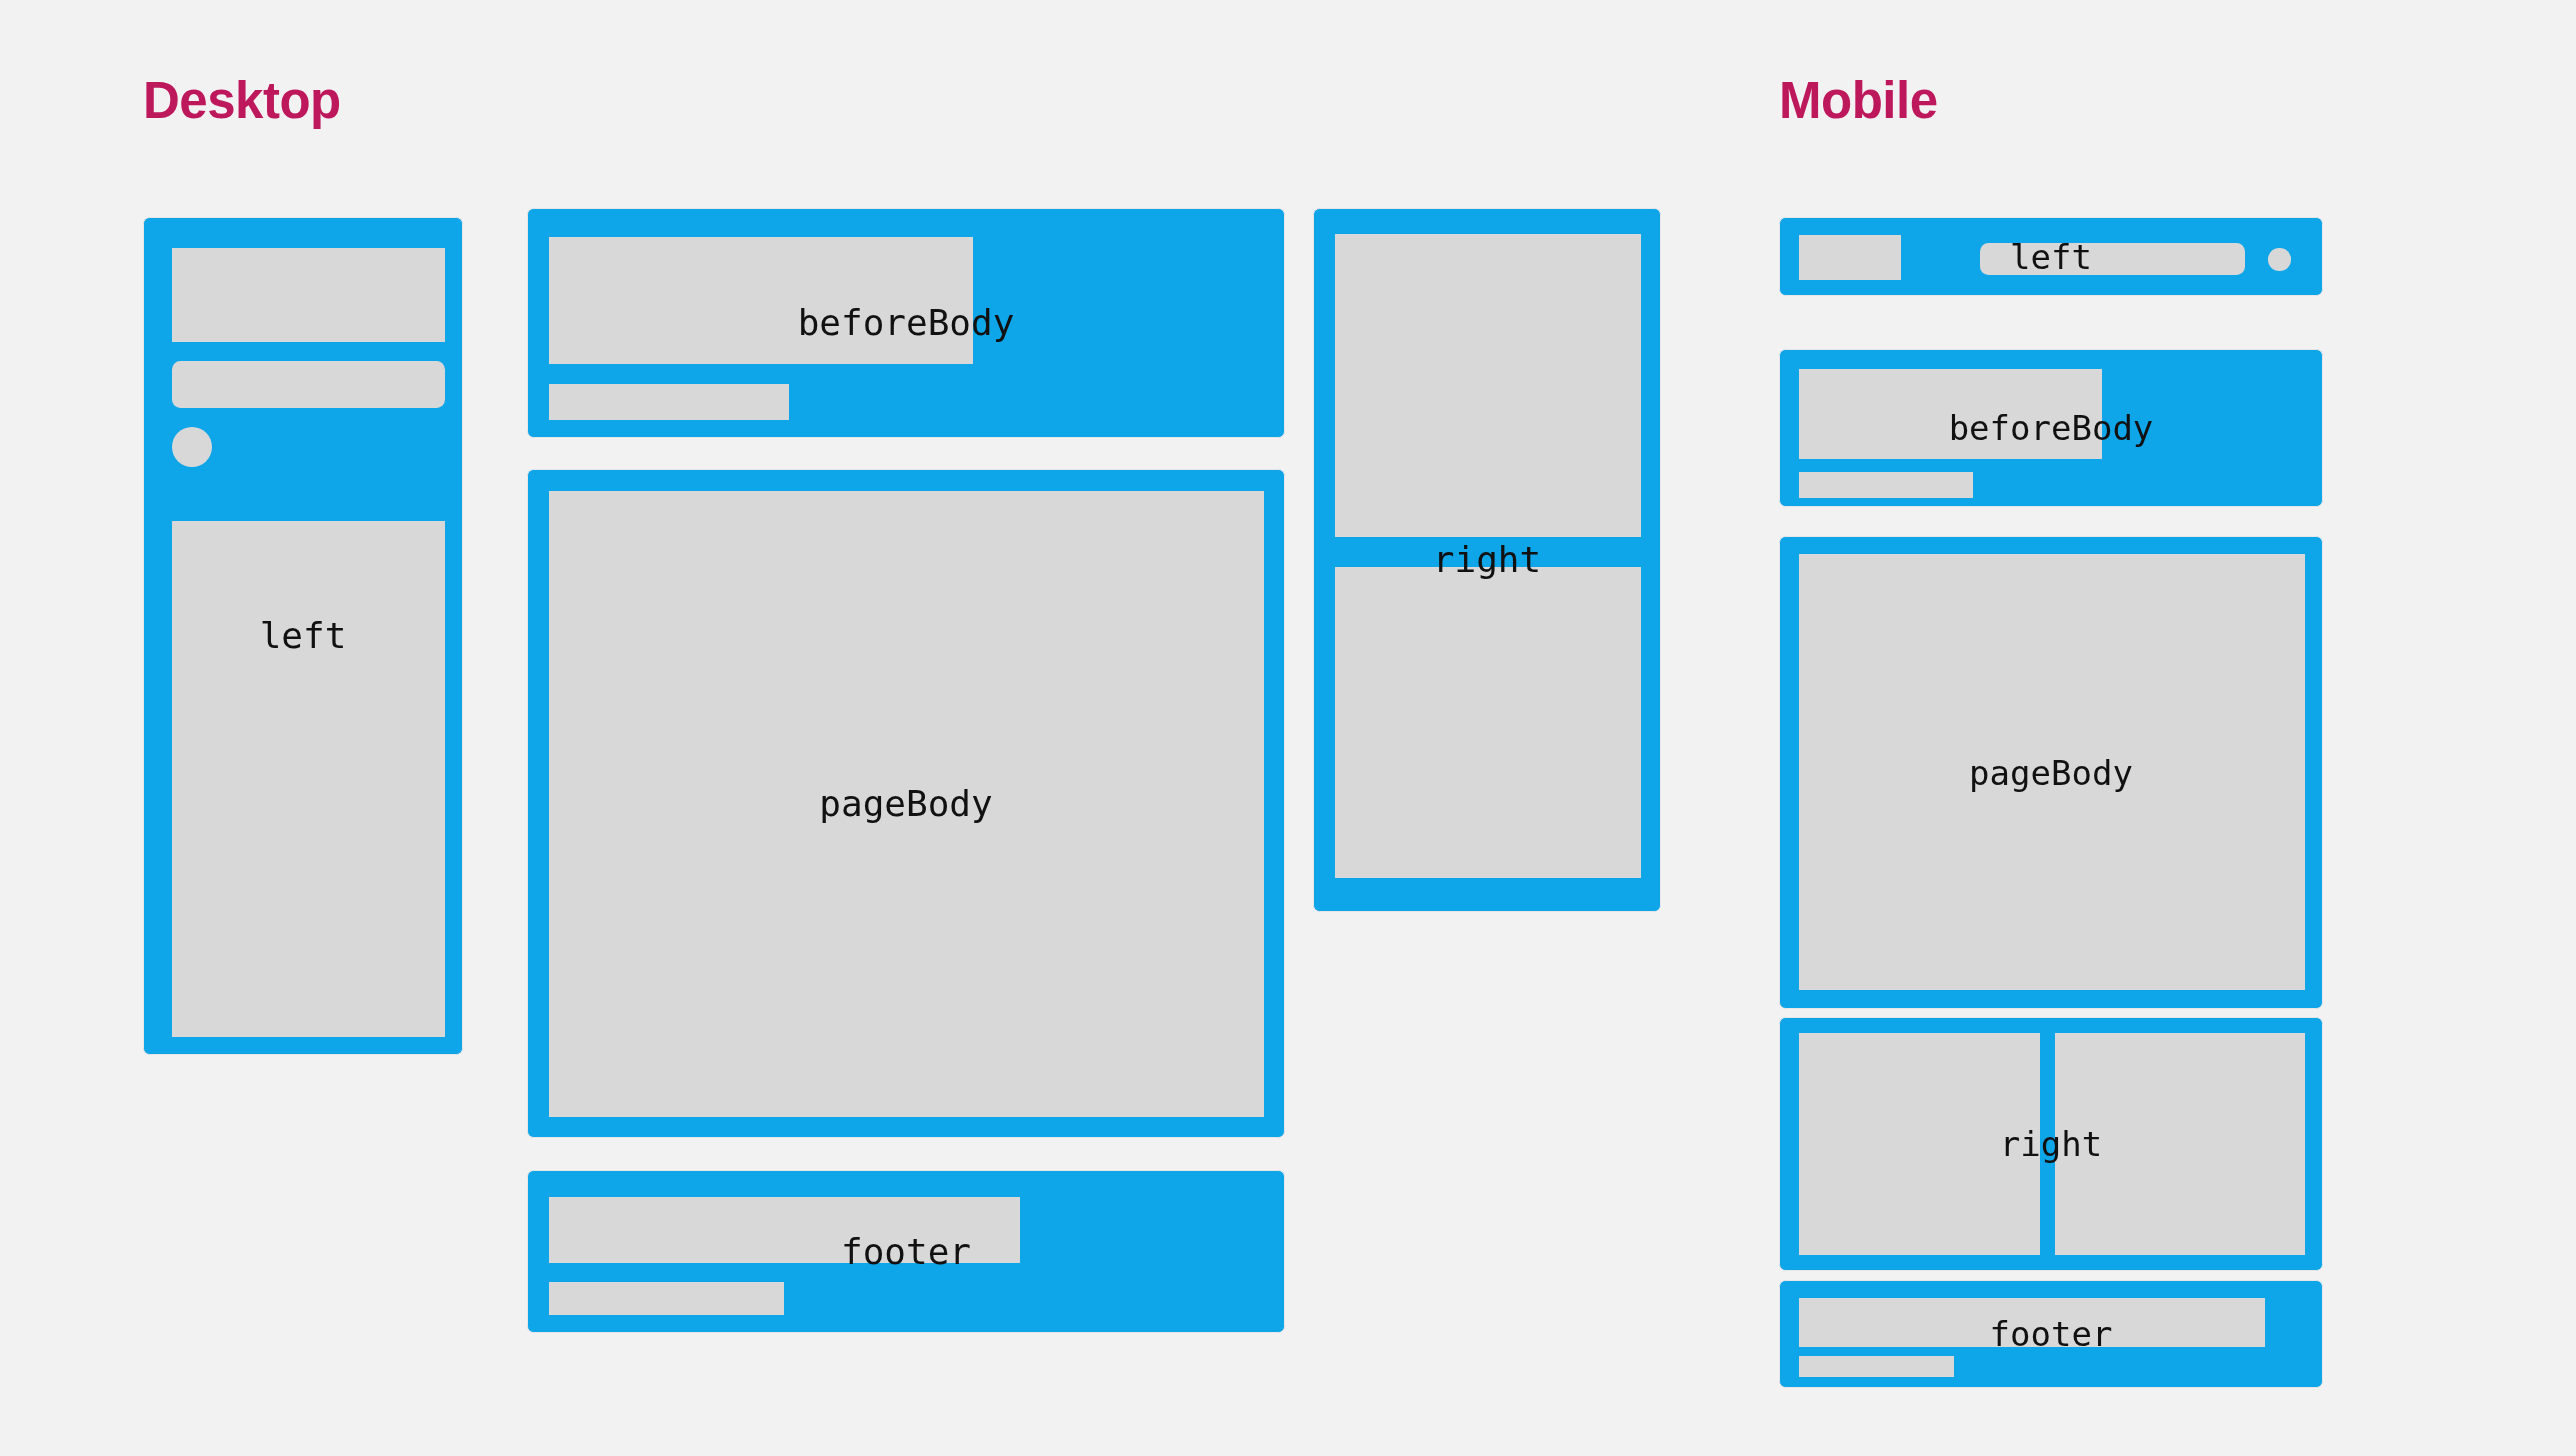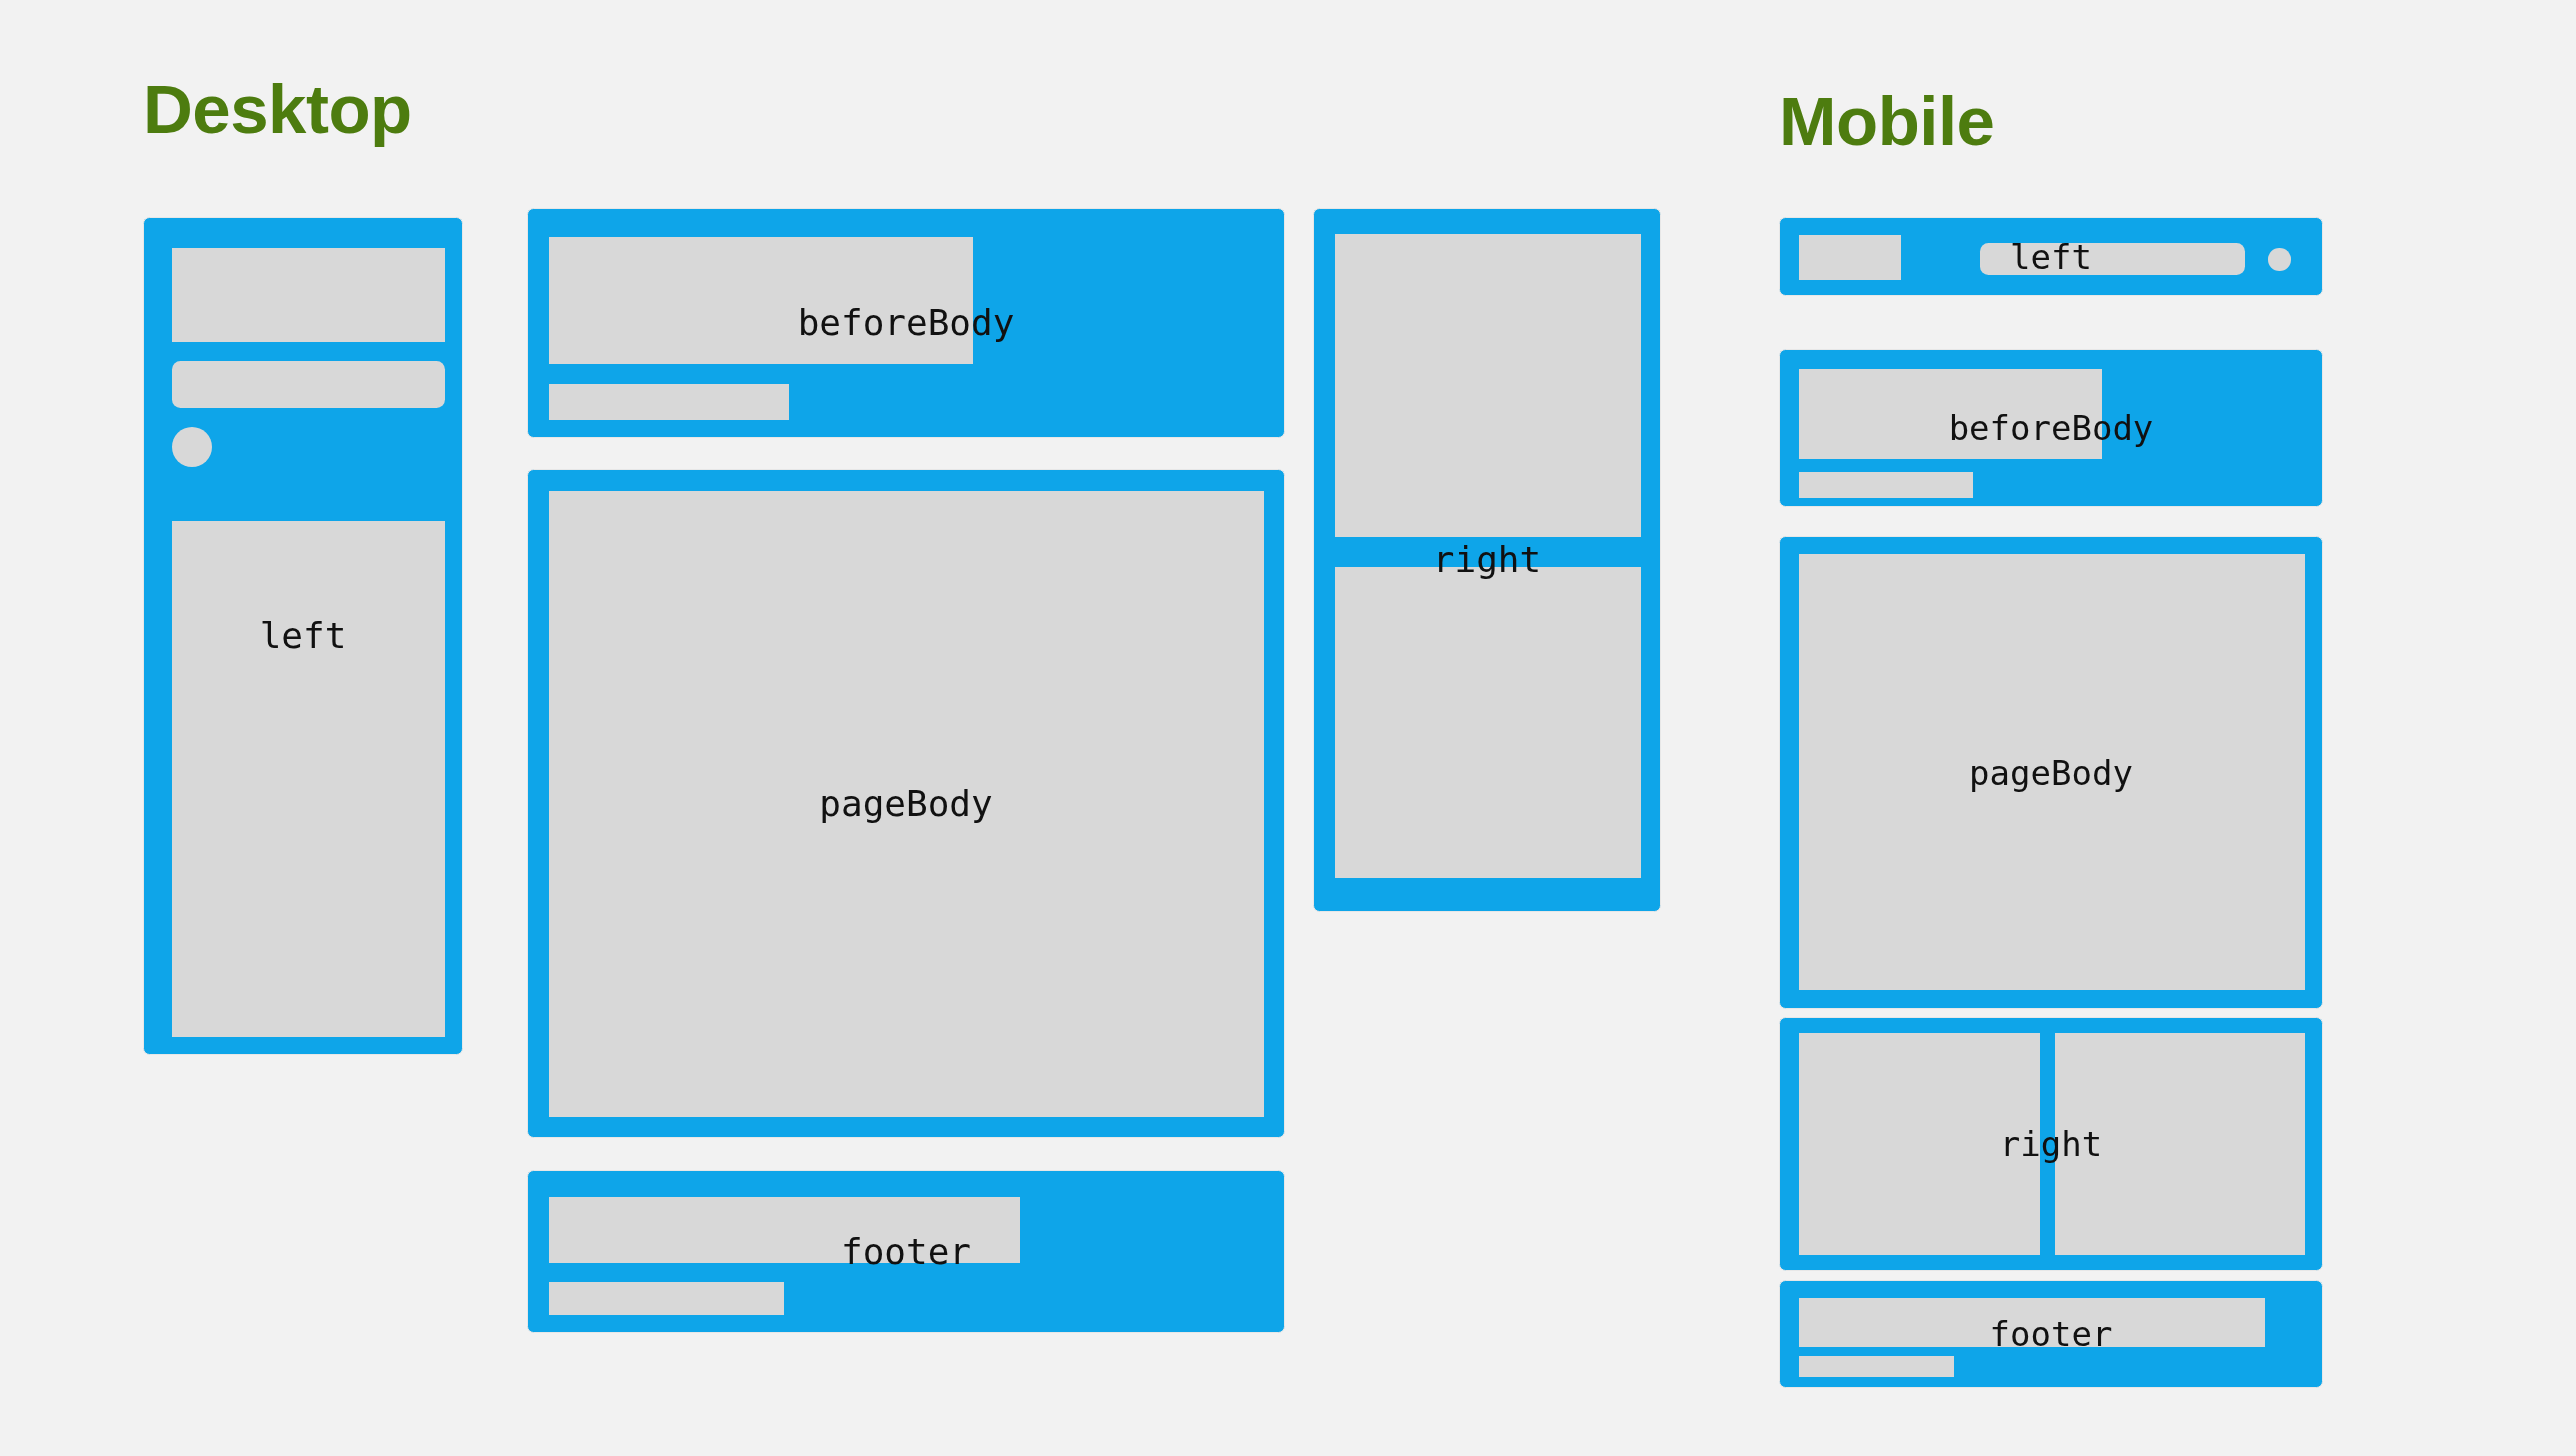--- a/index.html
+++ b/index.html
@@ -18,28 +18,28 @@
   .stage {
     position: absolute;
     inset: 0;
   }
 
   
   .section-title {
     position: absolute;
     font-family: "Liberation Sans", sans-serif;
     font-weight: bold;
-    font-size: 69px;
+    font-size: 51px;
     line-height: 1;
-    color: #4d7c0f;
+    color: #be185d;
     letter-spacing: -0.5px;
     white-space: nowrap;
   }
   #desktop-title { left: 143px; top: 75px; }
-  #mobile-title  { left: 1779px; top: 87px; }
+  #mobile-title  { left: 1779px; top: 75px; }
 
   
   .panel {
     position: absolute;
     box-sizing: border-box;
     background: #0ea5e9;
     border: 1.9px solid #e7e7e7;
     border-radius: 6.6px;
   }
 

